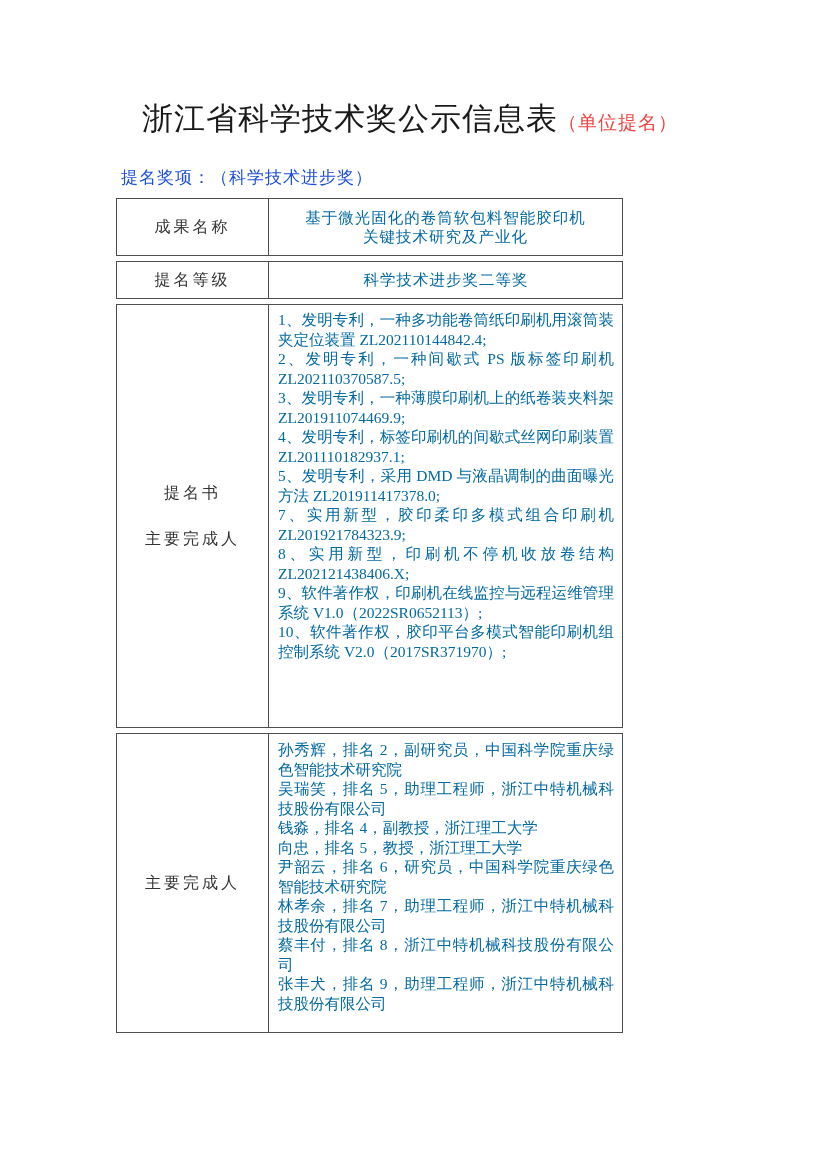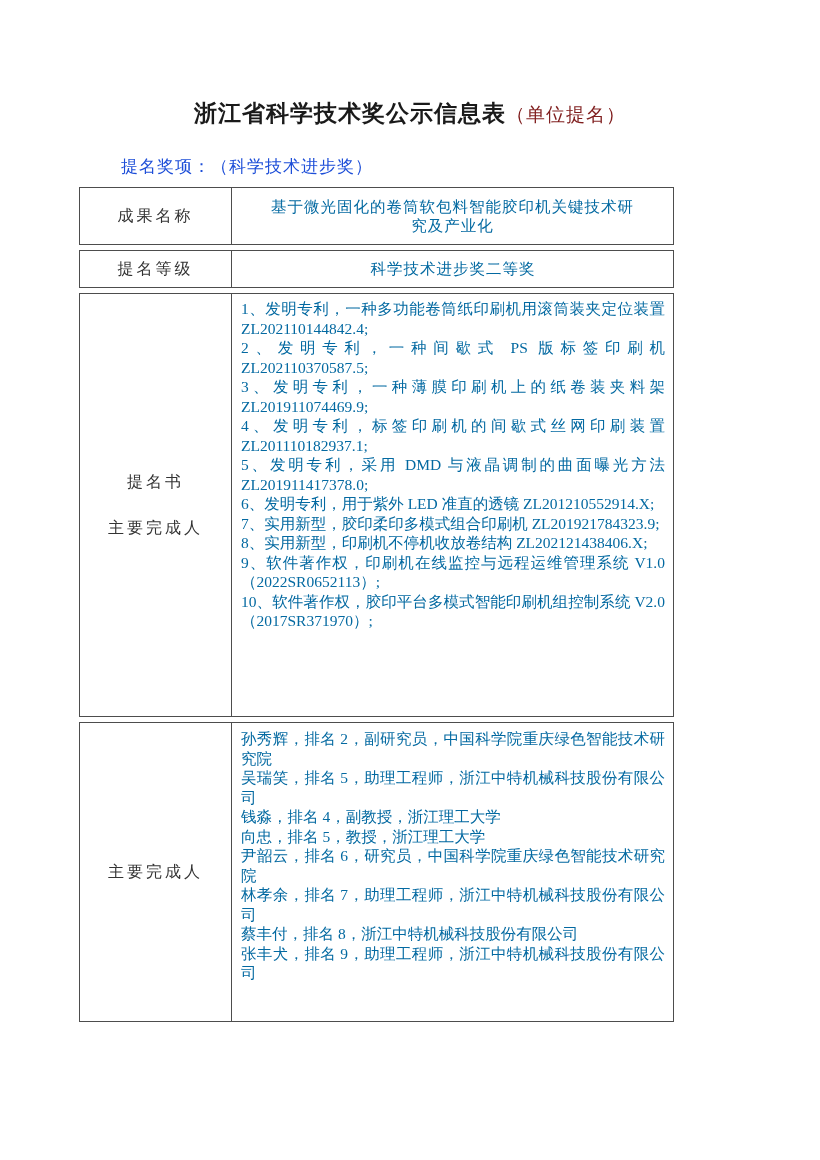--- a/index.html
+++ b/index.html
@@ -13,43 +13,43 @@
     overflow: hidden;
   }
   .page { padding-top: 98px; }
 
   .title-line {
     text-align: center;
     white-space: nowrap;
     margin-bottom: 26px;
   }
   .title-main {
-    font-size: 23px;
-    font-weight: bold;
+    font-size: 31px;
+    font-weight: normal;
     color: #1a1a1a;
     letter-spacing: 1px;
   }
   .title-suffix {
     font-size: 19px;
     font-weight: normal;
-    color: #7f1d1d;
+    color: #ef4444;
     letter-spacing: 1px;
   }
 
   .award-line {
     margin-left: 121px;
     font-size: 17px;
     color: #1d4ed8;
     letter-spacing: 1px;
     margin-bottom: 9px;
   }
 
   .info-table {
-    width: 595px;
-    margin-left: 79px;
+    width: 507px;
+    margin-left: 116px;
   }
   .trow {
     display: flex;
     border: 1px solid #4d4d4d;
     margin-bottom: 5px;
     background: #ffffff;
   }
   .label-cell {
     width: 152px;
     flex: 0 0 152px;
@@ -124,21 +124,20 @@
       <div class="label-cell">
         <span class="label-line">提名书</span>
         <span class="label-line">主要完成人</span>
       </div>
       <div class="content-cell">
         <p>1、发明专利，一种多功能卷筒纸印刷机用滚筒装夹定位装置 ZL202110144842.4;</p>
         <p>2、发明专利，一种间歇式 PS 版标签印刷机 ZL202110370587.5;</p>
         <p>3、发明专利，一种薄膜印刷机上的纸卷装夹料架 ZL201911074469.9;</p>
         <p>4、发明专利，标签印刷机的间歇式丝网印刷装置 ZL201110182937.1;</p>
         <p>5、发明专利，采用 DMD 与液晶调制的曲面曝光方法 ZL201911417378.0;</p>
-        <p>6、发明专利，用于紫外 LED 准直的透镜 ZL201210552914.X;</p>
         <p>7、实用新型，胶印柔印多模式组合印刷机 ZL201921784323.9;</p>
         <p>8、实用新型，印刷机不停机收放卷结构 ZL202121438406.X;</p>
         <p>9、软件著作权，印刷机在线监控与远程运维管理系统 V1.0（2022SR0652113）;</p>
         <p>10、软件著作权，胶印平台多模式智能印刷机组控制系统 V2.0（2017SR371970）;</p>
       </div>
     </div>
 
     <div class="trow row-people">
       <div class="label-cell">
         <span class="label-line">主要完成人</span>

